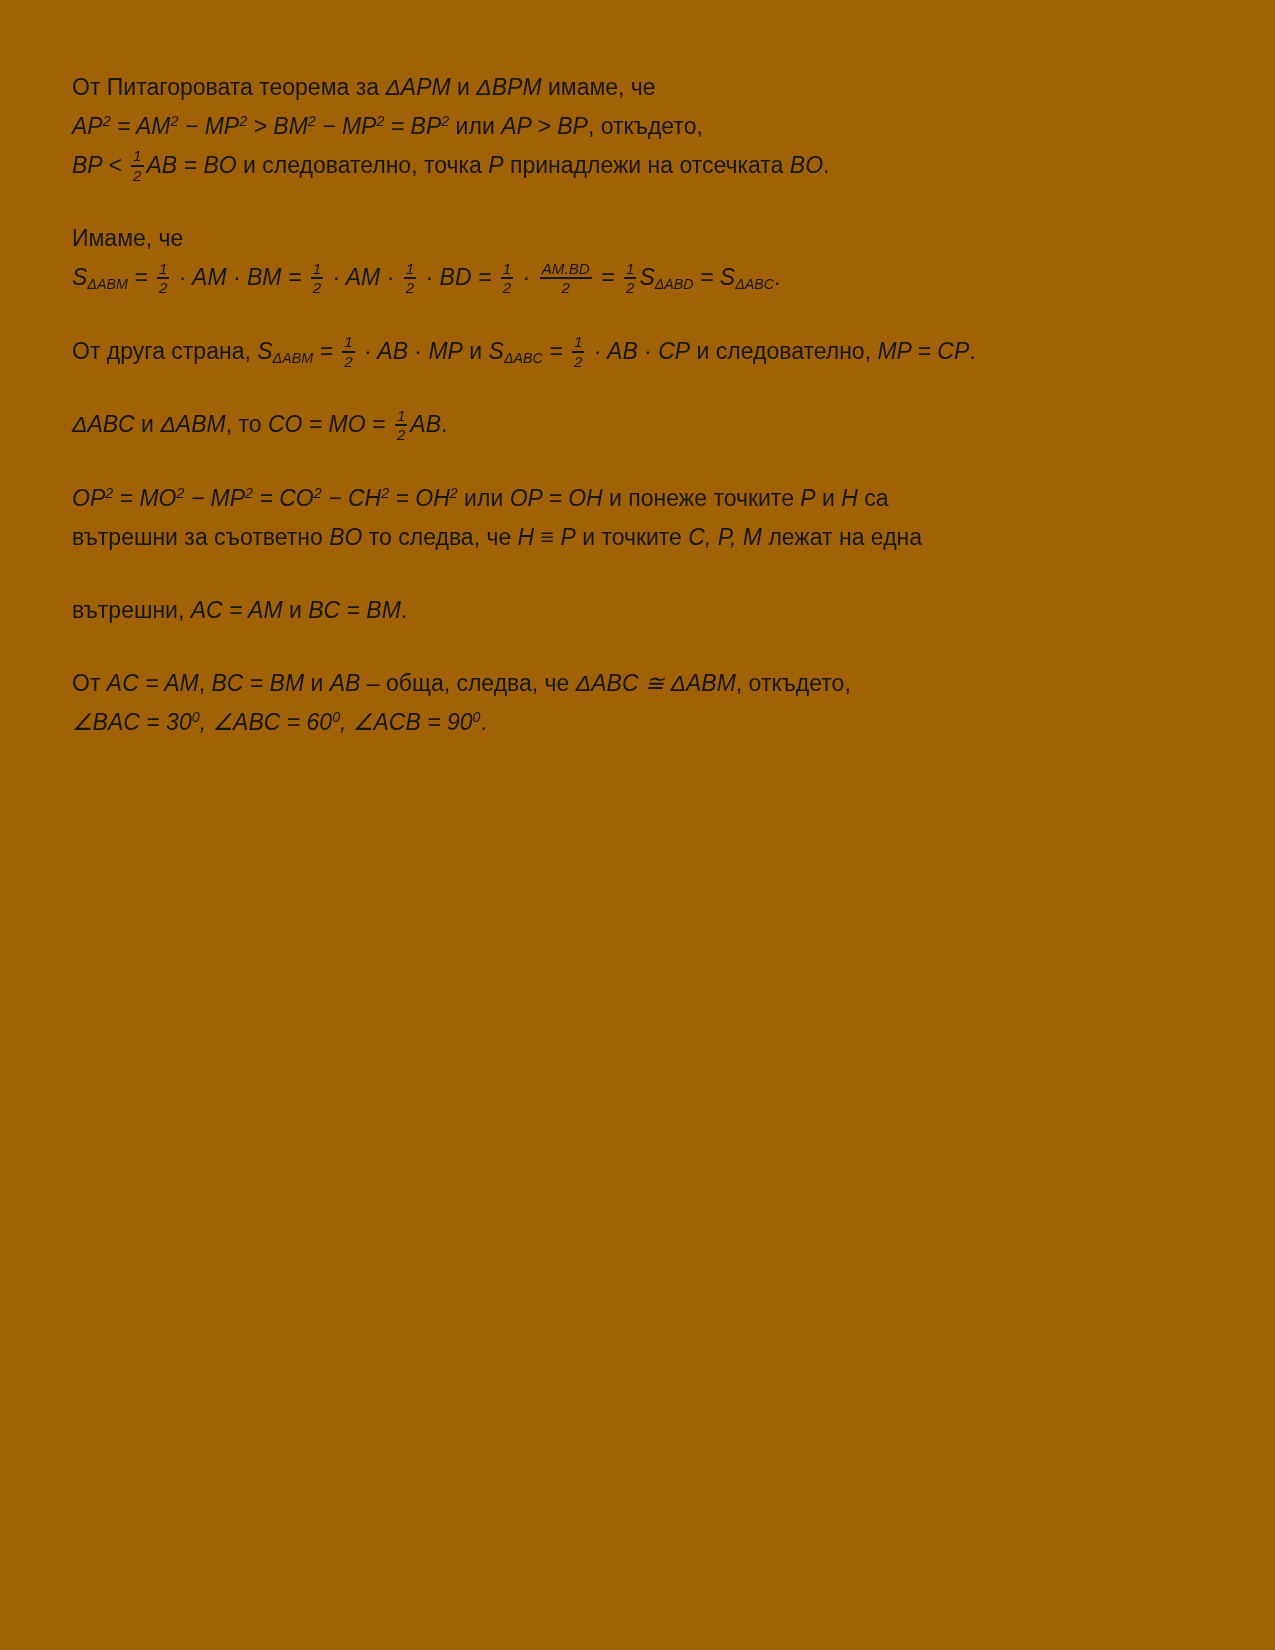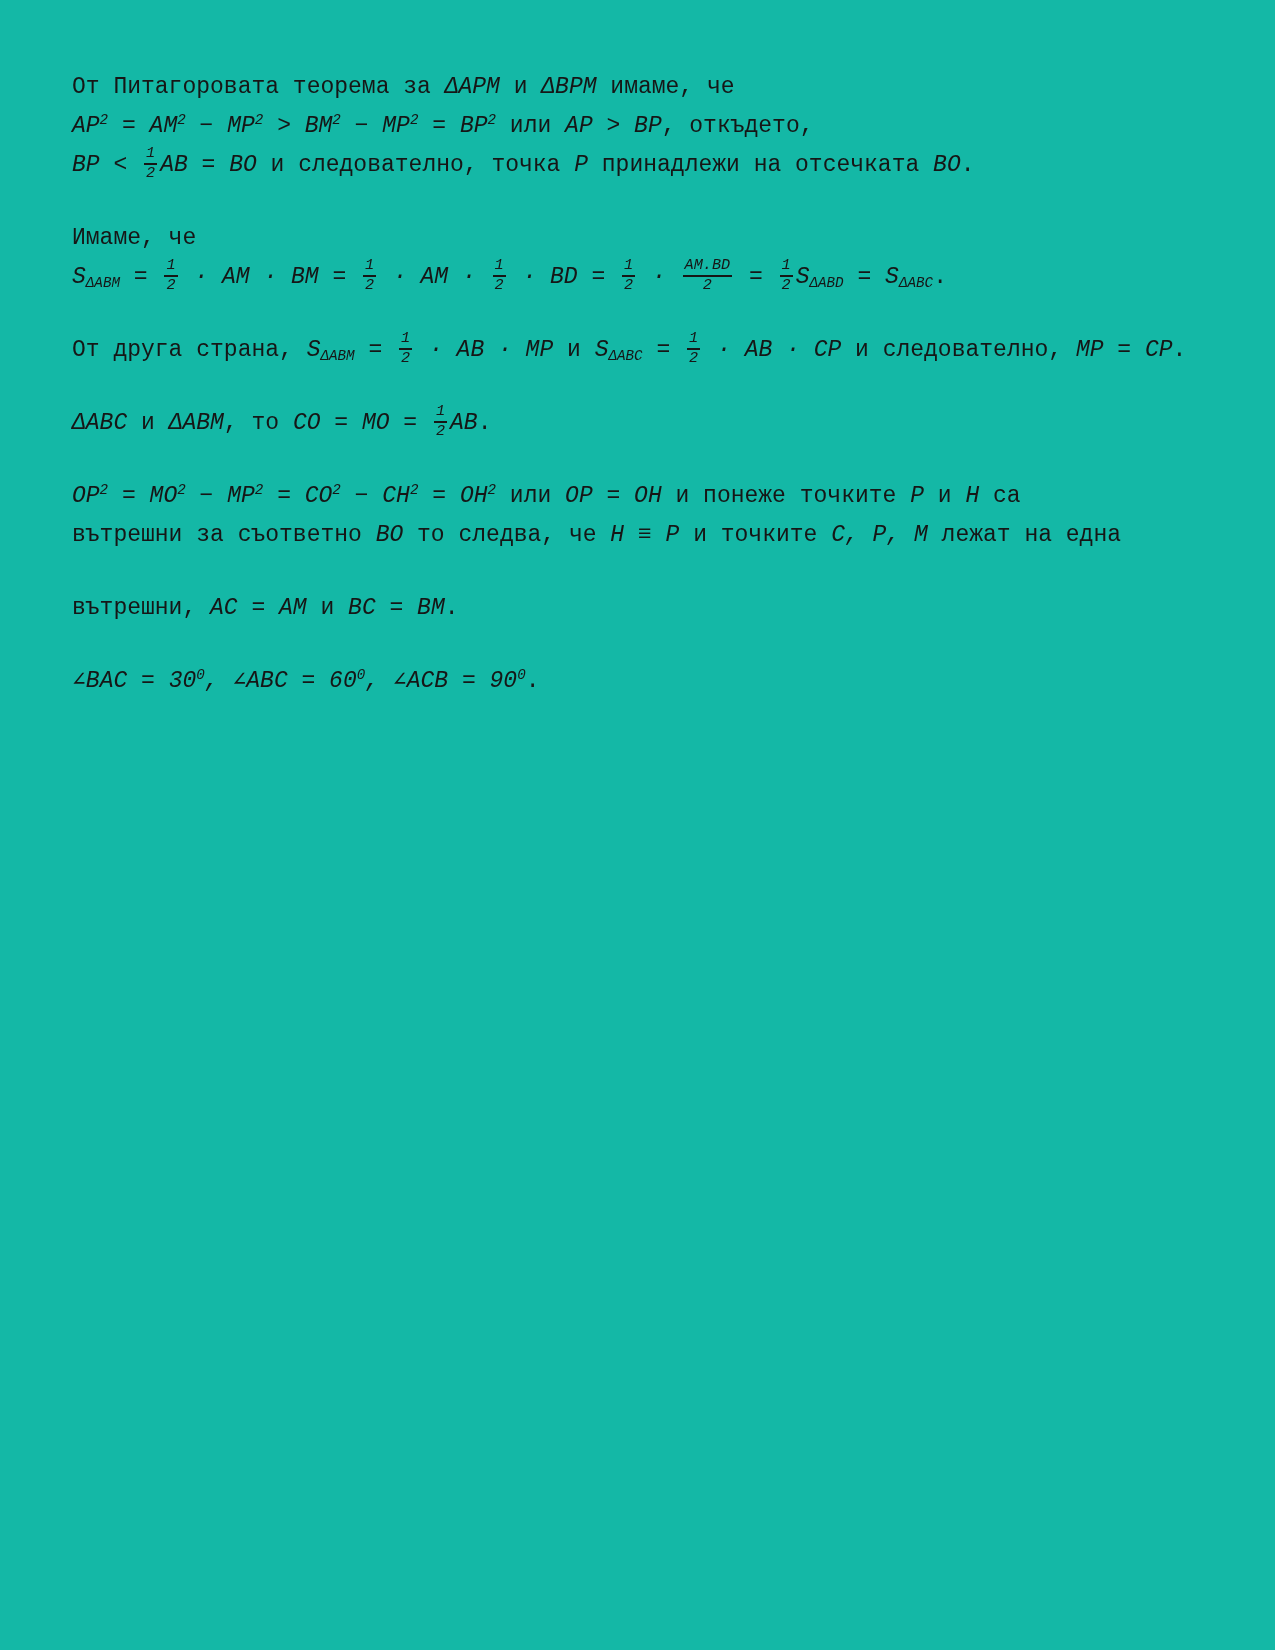--- a/index.html
+++ b/index.html
@@ -4,23 +4,23 @@
 <style>
   html, body {
     margin: 0;
     padding: 0;
     background: #ffffff;
   }
   #page {
     position: relative;
     width: 1275px;
     height: 1650px;
-    background: #14b8a6;
+    background: #a16207;
     overflow: hidden;
-    font-family: Liberation Mono, monospace;
+    font-family: Liberation Sans, sans-serif;
     color: #161616;
   }
   #content {
     position: absolute;
     left: 72px;
     top: 68px;
     width: 1150px;
     font-size: 23px;
   }
   .paragraph {
@@ -120,16 +120,17 @@
           </span><span class="seg-math">AB</span><span class="seg-text">.</span></div>
       </div>
       <div class="paragraph">
         <div class="line"><span class="seg-math">OP</span><span class="seg-sup">2</span><span class="seg-math"> = MO</span><span class="seg-sup">2</span><span class="seg-math"> − MP</span><span class="seg-sup">2</span><span class="seg-math"> = CO</span><span class="seg-sup">2</span><span class="seg-math"> − CH</span><span class="seg-sup">2</span><span class="seg-math"> = OH</span><span class="seg-sup">2</span><span class="seg-text"> или </span><span class="seg-math">OP = OH</span><span class="seg-text"> и понеже точките </span><span class="seg-math">P</span><span class="seg-text"> и </span><span class="seg-math">H</span><span class="seg-text"> са</span></div>
         <div class="line"><span class="seg-text">вътрешни за съответно </span><span class="seg-math">BO</span><span class="seg-text"> то следва, че </span><span class="seg-math">H ≡ P</span><span class="seg-text"> и точките </span><span class="seg-math">C, P, M</span><span class="seg-text"> лежат на една</span></div>
       </div>
       <div class="paragraph">
         <div class="line"><span class="seg-text">вътрешни, </span><span class="seg-math">AC = AM</span><span class="seg-text"> и </span><span class="seg-math">BC = BM</span><span class="seg-text">.</span></div>
       </div>
       <div class="paragraph">
+        <div class="line"><span class="seg-text">От </span><span class="seg-math">AC = AM</span><span class="seg-text">, </span><span class="seg-math">BC = BM</span><span class="seg-text"> и </span><span class="seg-math">AB</span><span class="seg-text"> – обща, следва, че </span><span class="seg-math">ΔABC ≅ ΔABM</span><span class="seg-text">, откъдето,</span></div>
         <div class="line"><span class="seg-math">∠BAC = 30</span><span class="seg-sup">0</span><span class="seg-math">, ∠ABC = 60</span><span class="seg-sup">0</span><span class="seg-math">, ∠ACB = 90</span><span class="seg-sup">0</span><span class="seg-text">.</span></div>
       </div>
     </div>
 </div>
 
 </body></html>

